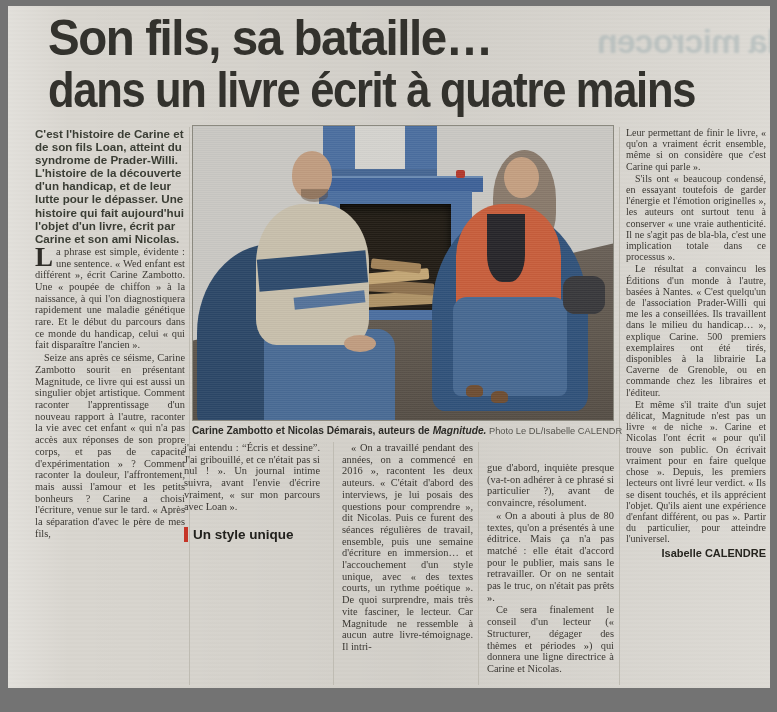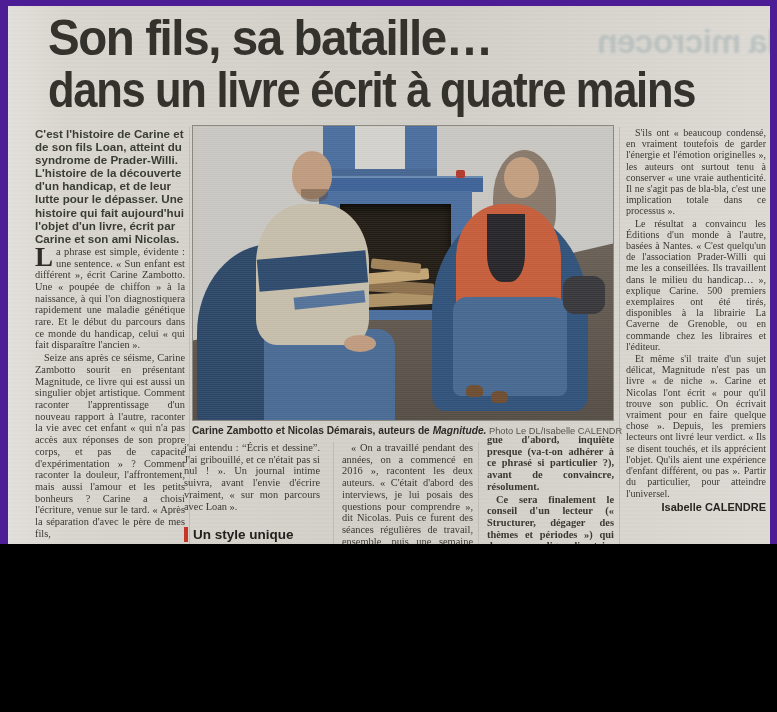--- a/index.html
+++ b/index.html
@@ -1,16 +1,16 @@
 <!DOCTYPE html>
 <html lang="fr"><head>
 <meta charset="utf-8">
 <style>
   html,body{margin:0;padding:0;background:#000;}
-  #stage{position:relative;width:777px;height:544px;background:#4c1d95;overflow:hidden;
+  #stage{position:relative;width:777px;height:712px;background:#737373;overflow:hidden;
          font-family:"Liberation Sans",sans-serif;}
   #paper{position:absolute;left:8px;top:6px;width:762px;height:682px;background:#d9d6cf;
          overflow:hidden;
          background-image:
            linear-gradient(90deg, rgba(255,255,255,.25) 0%, rgba(255,255,255,0) 8%, rgba(0,0,0,.03) 55%, rgba(255,255,255,.12) 100%),
            repeating-linear-gradient(0deg, rgba(0,0,0,.012) 0 2px, rgba(255,255,255,.012) 2px 4px);}
   
   .headline{position:absolute;left:40px;top:6px;color:#33322d;font-weight:700;line-height:52px;}
   .hl{display:block;white-space:nowrap;font-size:50px;letter-spacing:-1.5px;transform-origin:left center;}
   .hl1{transform:scaleX(.95);}
@@ -87,21 +87,21 @@
       <span class="hl hl2">dans un livre écrit à quatre mains</span>
     </div>
 
     <div class="vrule" style="left:181px;top:121px;height:558px;"></div>
     <div class="vrule" style="left:325px;top:436px;height:243px;"></div>
     <div class="vrule" style="left:470px;top:436px;height:243px;"></div>
     <div class="vrule" style="left:611px;top:121px;height:558px;"></div>
 
     <div class="col" style="left:27px;top:121px;width:150px;height:558px;">
       <p class="intro">C'est l'histoire de Carine et de son fils Loan, atteint du syndrome de Prader-Willi. L'histoire de la découverte d'un handicap, et de leur lutte pour le dépasser. Une histoire qui fait aujourd'hui l'objet d'un livre, écrit par Carine et son ami Nicolas.</p>
-      <p><span class="dropcap">L</span><span>a phrase est simple, évidente : une sentence. « Sun enfant est différent », écrit Carine Zambotto. Une « poupée de chiffon » à la naissance, à qui l'on diagnostiquera rapidement une maladie génétique rare. Et le début du parcours dans ce monde du handicap, celui « qui fait disparaître l'ancien ».</span></p>
+      <p><span class="dropcap">L</span><span>a phrase est simple, évidente : une sentence. « Wed enfant est différent », écrit Carine Zambotto. Une « poupée de chiffon » à la naissance, à qui l'on diagnostiquera rapidement une maladie génétique rare. Et le début du parcours dans ce monde du handicap, celui « qui fait disparaître l'ancien ».</span></p>
       <p class="indent">Seize ans après ce séisme, Carine Zambotto sourit en présentant Magnitude, ce livre qui est aussi un singulier objet artistique. Comment raconter l'apprentissage d'un nouveau rapport à l'autre, raconter la vie avec cet enfant « qui n'a pas accès aux réponses de son propre corps, et pas de capacité d'expérimentation » ? Comment raconter la douleur, l'affrontement, mais aussi l'amour et les petits bonheurs ? Carine a choisi l'écriture, venue sur le tard. « Après la séparation d'avec le père de mes fils,</p>
     </div>
 
     <div id="photo">
       <div class="abs floor"></div>
       <div class="abs chimney-panel"></div>
       <div class="abs chimney-left"></div>
       <div class="abs chimney-right"></div>
       <div class="abs chimney-beam"></div>
       <div class="abs mantel"></div>
@@ -144,26 +144,28 @@
       <div class="subhead">
         <span class="bar"></span>
         <span>Un style unique</span>
       </div>
     </div>
 
     <div class="col" style="left:334px;top:436px;width:131px;height:243px;">
       <p class="indent">« On a travaillé pendant des années, on a commencé en 2016 », racontent les deux auteurs. « C'était d'abord des interviews, je lui posais des questions pour comprendre », dit Nicolas. Puis ce furent des séances régulières de travail, ensemble, puis une semaine d'écriture en immersion… et l'accouchement d'un style unique, avec « des textes courts, un rythme poétique ». De quoi surprendre, mais très vite fasciner, le lecteur. Car Magnitude ne ressemble à aucun autre livre-témoignage. Il intri-</p>
     </div>
 
-    <div class="col" style="left:479px;top:428px;width:127px;height:243px;font-weight:bold;">
+    <div class="col" style="left:479px;top:456px;width:127px;height:243px;">
       <p>gue d'abord, inquiète presque (va-t-on adhérer à ce phrasé si particulier ?), avant de convaincre, résolument.</p>
+      <p class="indent">« On a abouti à plus de 80 textes, qu'on a présentés à une éditrice. Mais ça n'a pas matché : elle était d'accord pour le publier, mais sans le retravailler. Or on ne sentait pas le truc, on n'était pas prêts ».</p>
       <p class="indent">Ce sera finalement le conseil d'un lecteur (« Structurer, dégager des thèmes et périodes ») qui donnera une ligne directrice à Carine et Nicolas.</p>
     </div>
 
     <div class="col" style="left:618px;top:121px;width:140px;height:560px;font-size:10px;line-height:11.2px;">
-      <p class="indent">S'ils ont « beaucoup condensé, en vraiment toutefois de garder l'énergie et l'émotion originelles », les auteurs ont surtout tenu à conserver « une vraie authenticité. Il ne s'agit pas de bla-bla, c'est une implication totale dans ce processus ».</p>
+      <p>Leur permettant de finir le livre, « qu'on a vraiment écrit ensemble, même si on considère que c'est Carine qui parle ».</p>
+      <p class="indent">S'ils ont « beaucoup condensé, en essayant toutefois de garder l'énergie et l'émotion originelles », les auteurs ont surtout tenu à conserver « une vraie authenticité. Il ne s'agit pas de bla-bla, c'est une implication totale dans ce processus ».</p>
       <p class="indent">Le résultat a convaincu les Éditions d'un monde à l'autre, basées à Nantes. « C'est quelqu'un de l'association Prader-Willi qui me les a conseillées. Ils travaillent dans le milieu du handicap… », explique Carine. 500 premiers exemplaires ont été tirés, disponibles à la librairie La Caverne de Grenoble, ou en commande chez les libraires et l'éditeur.</p>
       <p class="indent">Et même s'il traite d'un sujet délicat, Magnitude n'est pas un livre « de niche ». Carine et Nicolas l'ont écrit « pour qu'il trouve son public. On écrivait vraiment pour en faire quelque chose ». Depuis, les premiers lecteurs ont livré leur verdict. « Ils se disent touchés, et ils apprécient l'objet. Qu'ils aient une expérience d'enfant différent, ou pas ». Partir du particulier, pour atteindre l'universel.</p>
       <div class="byline">Isabelle CALENDRE</div>
     </div>
 
   </div>
 </div>
 
 </body></html>

